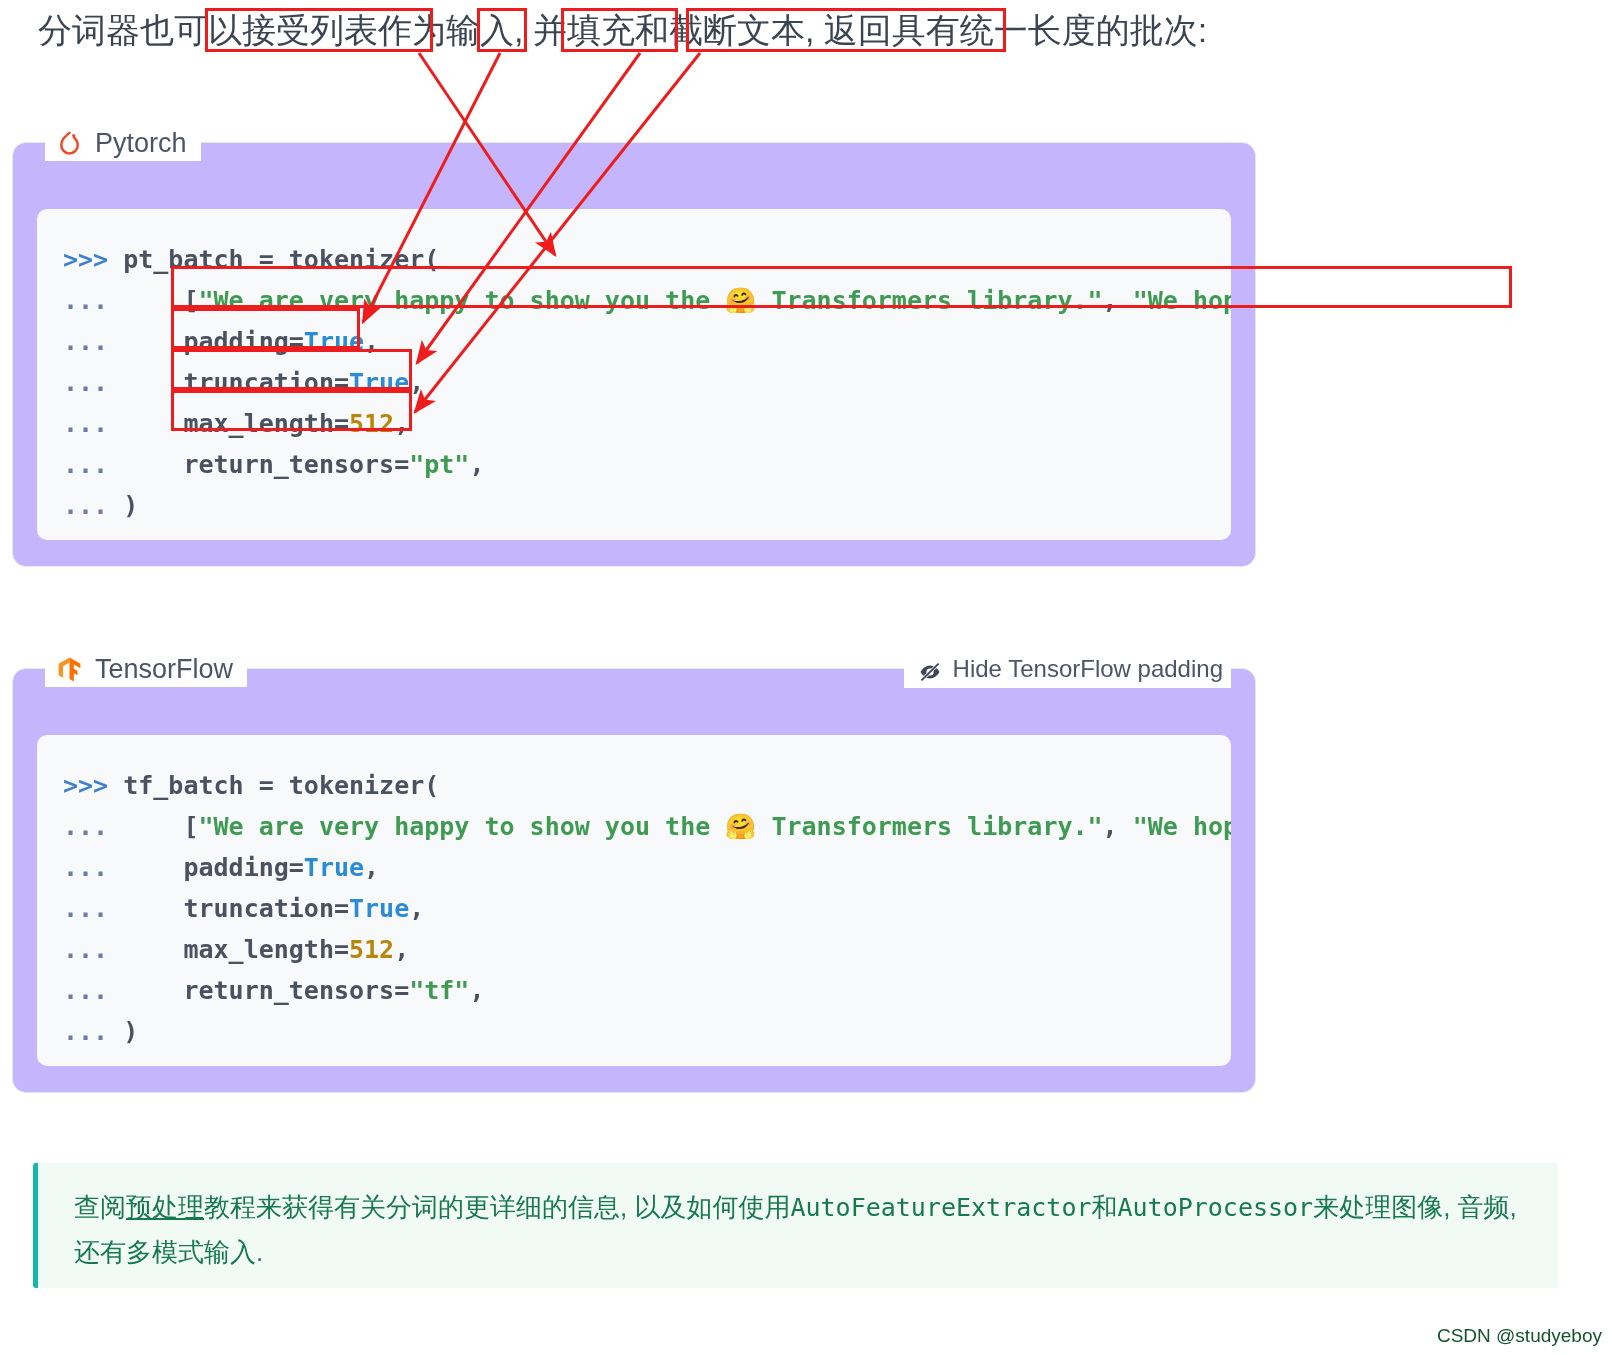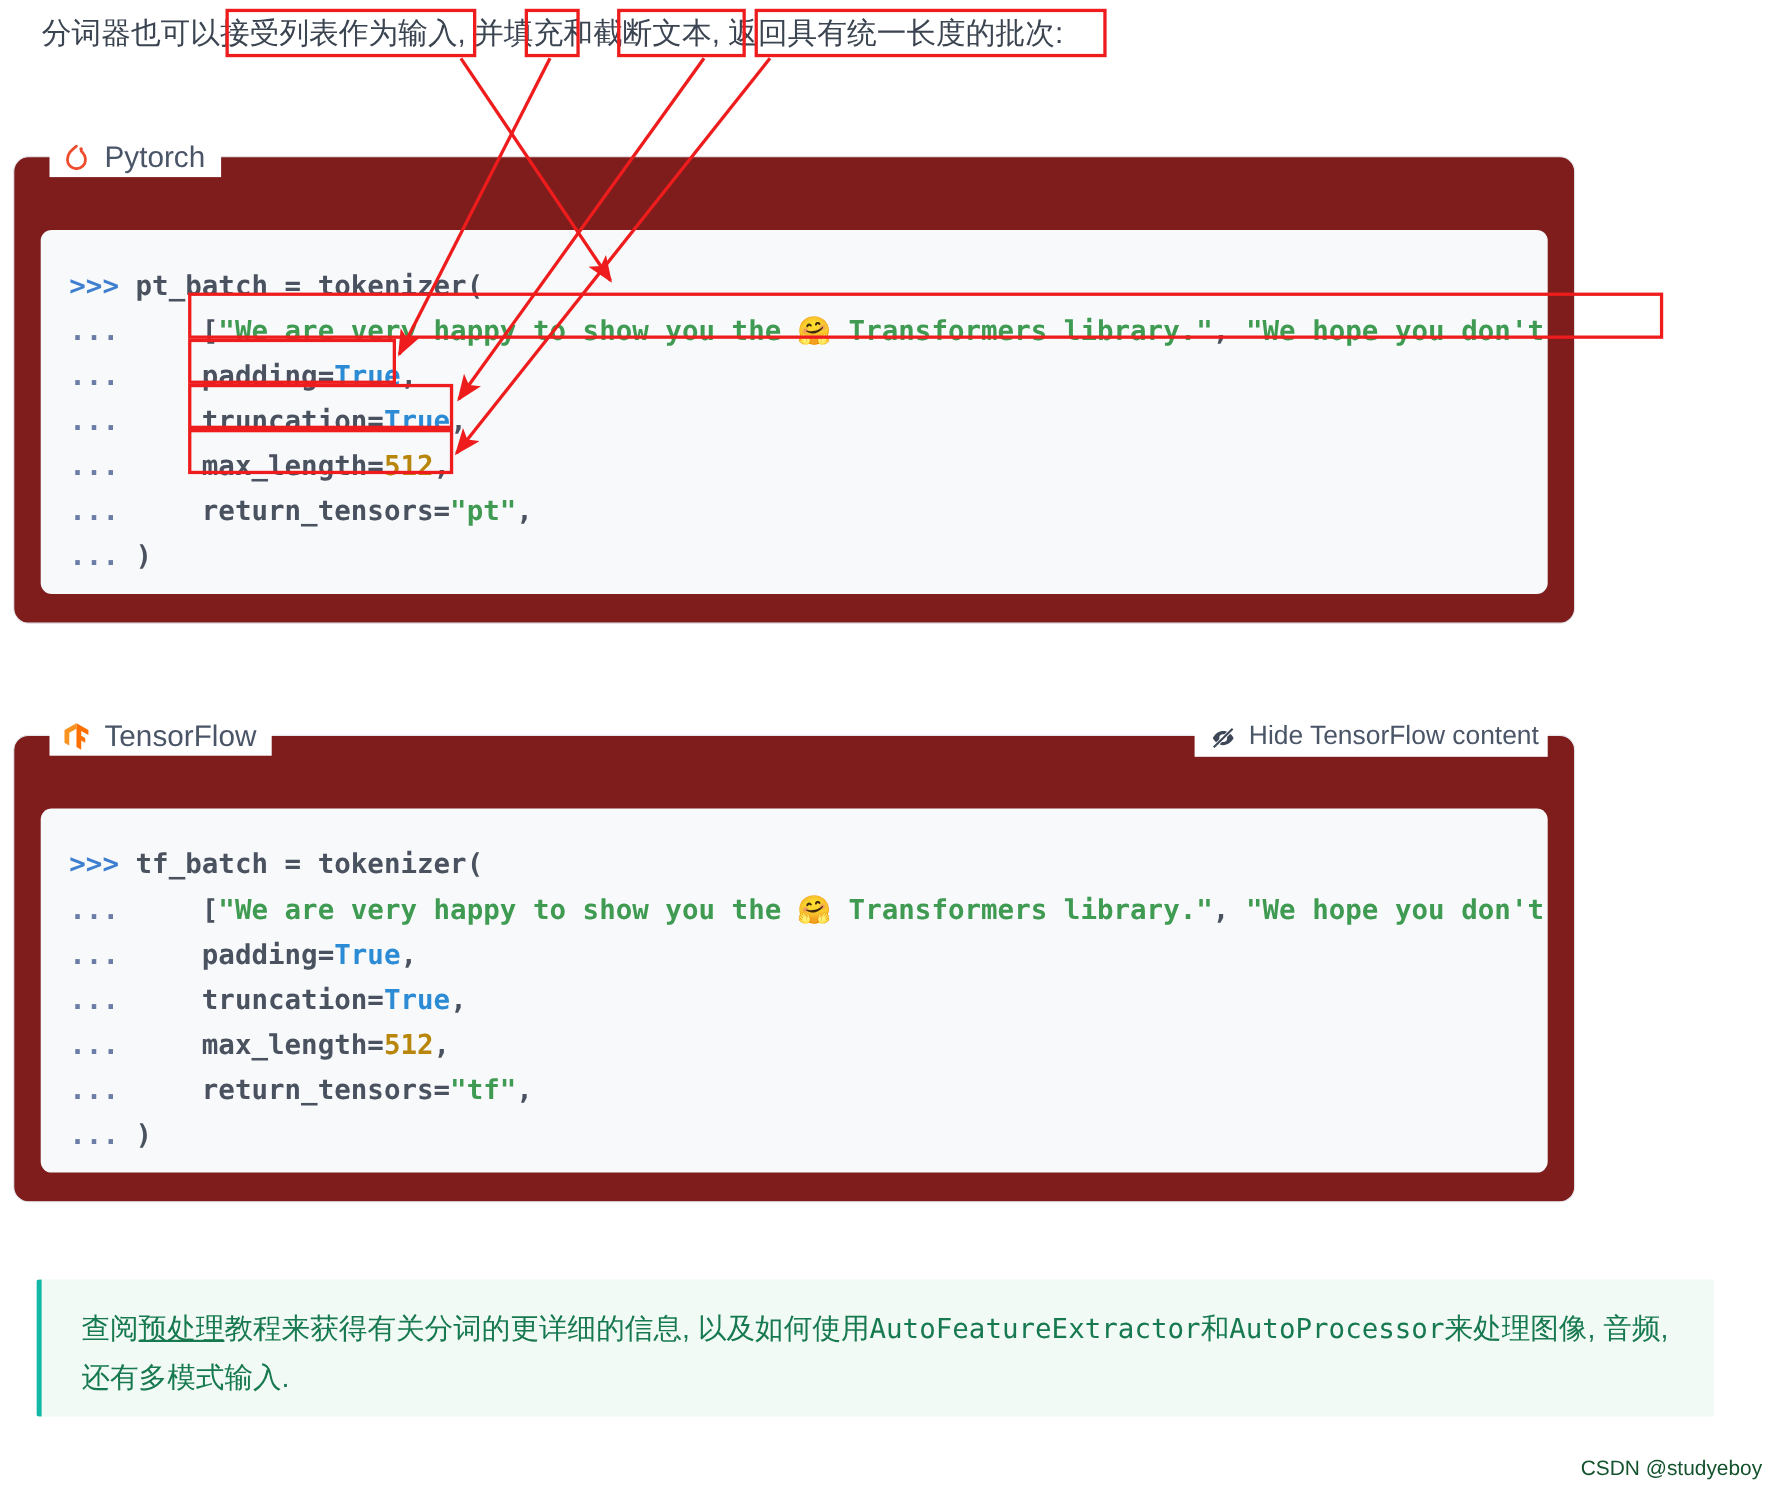--- a/index.html
+++ b/index.html
@@ -14,36 +14,36 @@
     overflow: hidden;
     font-family: "Liberation Sans", sans-serif;
     color: #2b3440;
   }
 
   
   #intro-paragraph {
     position: absolute;
     left: 38px;
     top: 10px;
-    font-size: 27px;
+    font-size: 34px;
     line-height: 40px;
     color: #3b4451;
     white-space: nowrap;
     letter-spacing: 0px;
   }
 
   
   .fw-card {
     position: absolute;
     left: 12px;
-    width: 1420px;
+    width: 1244px;
     border: 1px solid #e5e8ec;
     border-radius: 14px;
     box-sizing: border-box;
-    background: #7f1d1d;
+    background: #c4b5fd;
   }
   #pytorch-card { top: 142px; height: 425px; }
   #tensorflow-card { top: 668px; height: 425px; }
 
   .fw-legend {
     position: absolute;
     top: -18px;
     left: 32px;
     background: #ffffff;
     padding: 0 14px 0 10px;
@@ -187,21 +187,21 @@
   </div>
   <div class="fw-hide">
     <span class="eye-off">
       <svg viewBox="0 0 24 24" width="24" height="24">
         <path d="M2.5 12 C4.8 7.8 8.2 5.6 12 5.6 C15.8 5.6 19.2 7.8 21.5 12 C19.2 16.2 15.8 18.4 12 18.4 C8.2 18.4 4.8 16.2 2.5 12 Z" fill="#3d4757"></path>
         <circle cx="12" cy="12" r="3.6" fill="#ffffff"></circle>
         <line x1="3.4" y1="20.4" x2="20.6" y2="3.6" stroke="#ffffff" stroke-width="3.4"></line>
         <line x1="3.4" y1="20.4" x2="20.6" y2="3.6" stroke="#3d4757" stroke-width="1.9"></line>
       </svg>
     </span>
-    <span>Hide TensorFlow content</span>
+    <span>Hide TensorFlow padding</span>
   </div>
   <div class="code-block" id="tensorflow-code"><div><span class="tok-prompt">&gt;&gt;&gt; </span><span class="tok-plain">tf_batch = tokenizer(</span></div><div><span class="tok-dots">... </span><span class="tok-plain">    [</span><span class="tok-str">"We are very happy to show you the 🤗 Transformers library."</span><span class="tok-plain">, </span><span class="tok-str">"We hope you don't hate it."</span></div><div><span class="tok-dots">... </span><span class="tok-plain">    padding=</span><span class="tok-kw">True</span><span class="tok-plain">,</span></div><div><span class="tok-dots">... </span><span class="tok-plain">    truncation=</span><span class="tok-kw">True</span><span class="tok-plain">,</span></div><div><span class="tok-dots">... </span><span class="tok-plain">    max_length=</span><span class="tok-num">512</span><span class="tok-plain">,</span></div><div><span class="tok-dots">... </span><span class="tok-plain">    return_tensors=</span><span class="tok-str">"tf"</span><span class="tok-plain">,</span></div><div><span class="tok-dots">... </span><span class="tok-plain">)</span></div></div>
 </div>
 
 <div id="tip-box">
   <div id="tip-text"><span>查阅</span><span class="tip-link">预处理</span><span>教程来获得有关分词的更详细的信息, 以及如何使用</span><span class="mono">AutoFeatureExtractor</span><span>和</span><span class="mono">AutoProcessor</span><span>来处理图像, 音频, 还有多模式输入.</span></div>
 </div>
 
 <div id="watermark">CSDN @studyeboy</div>
 

